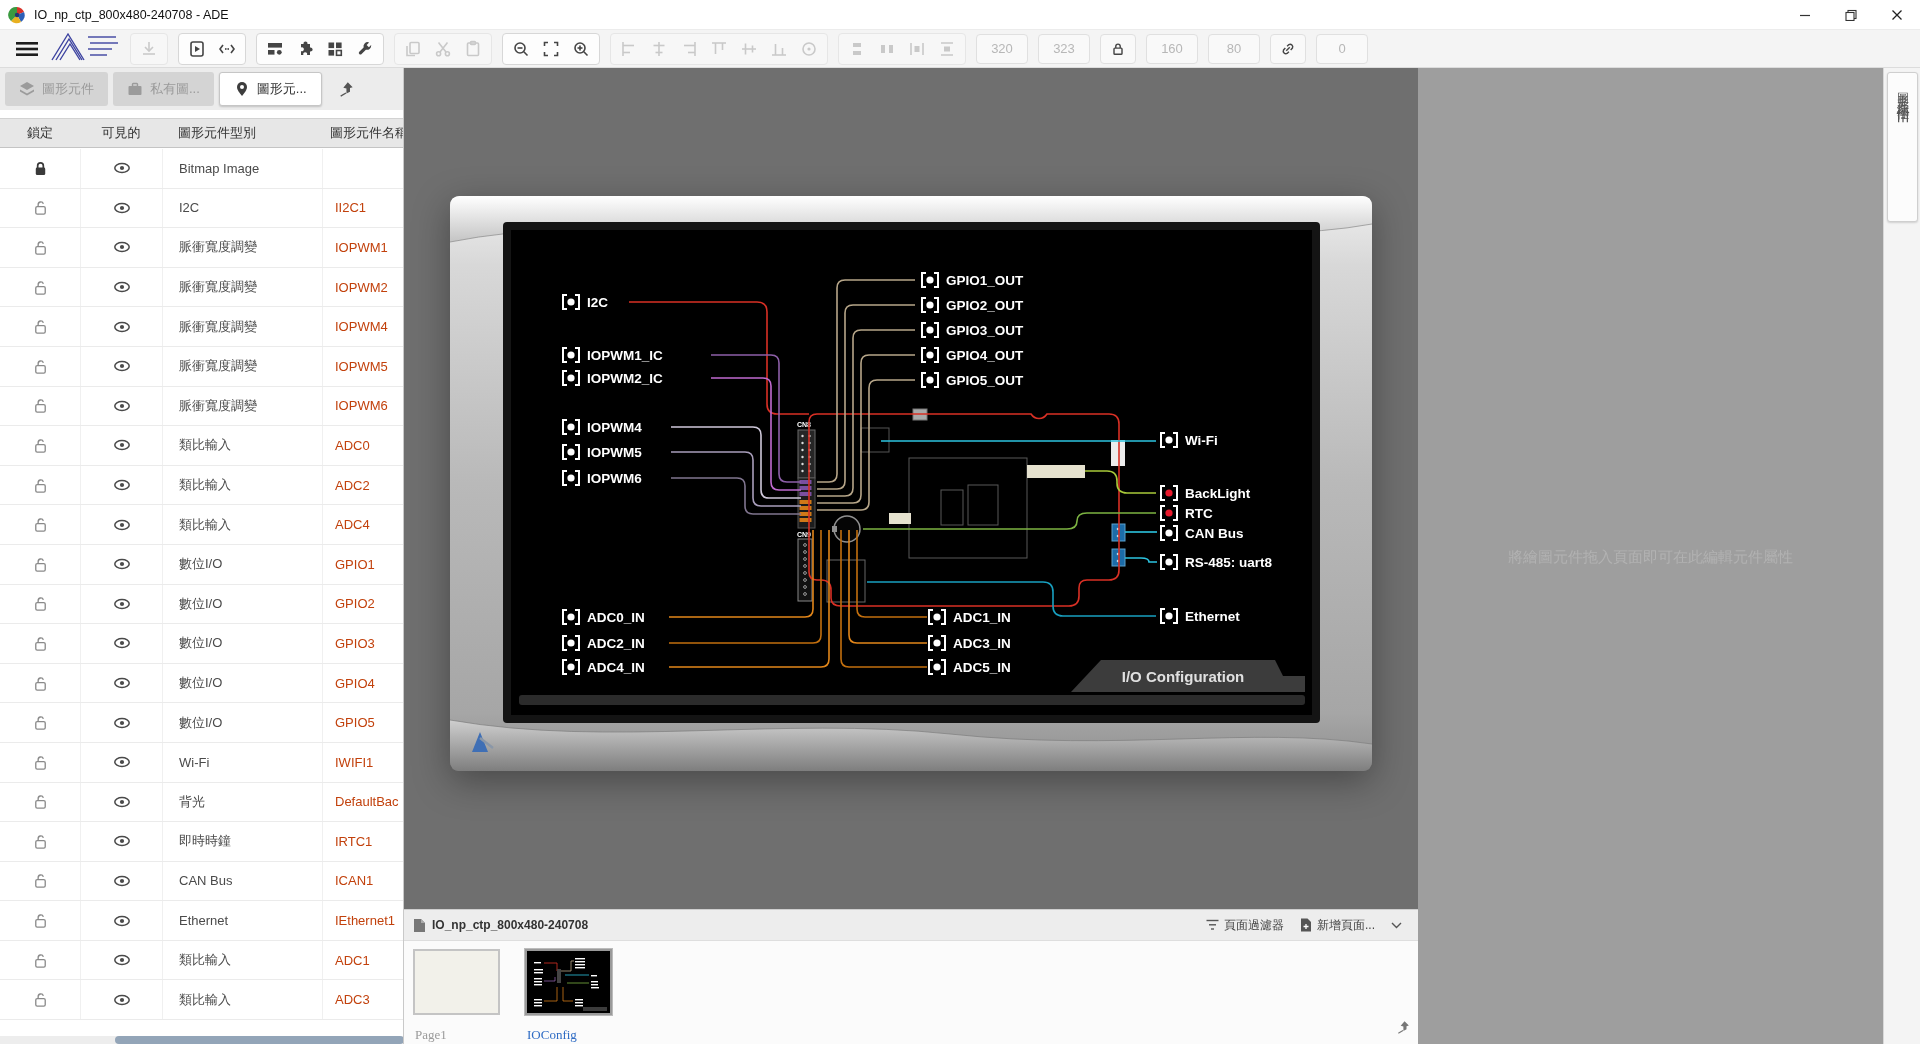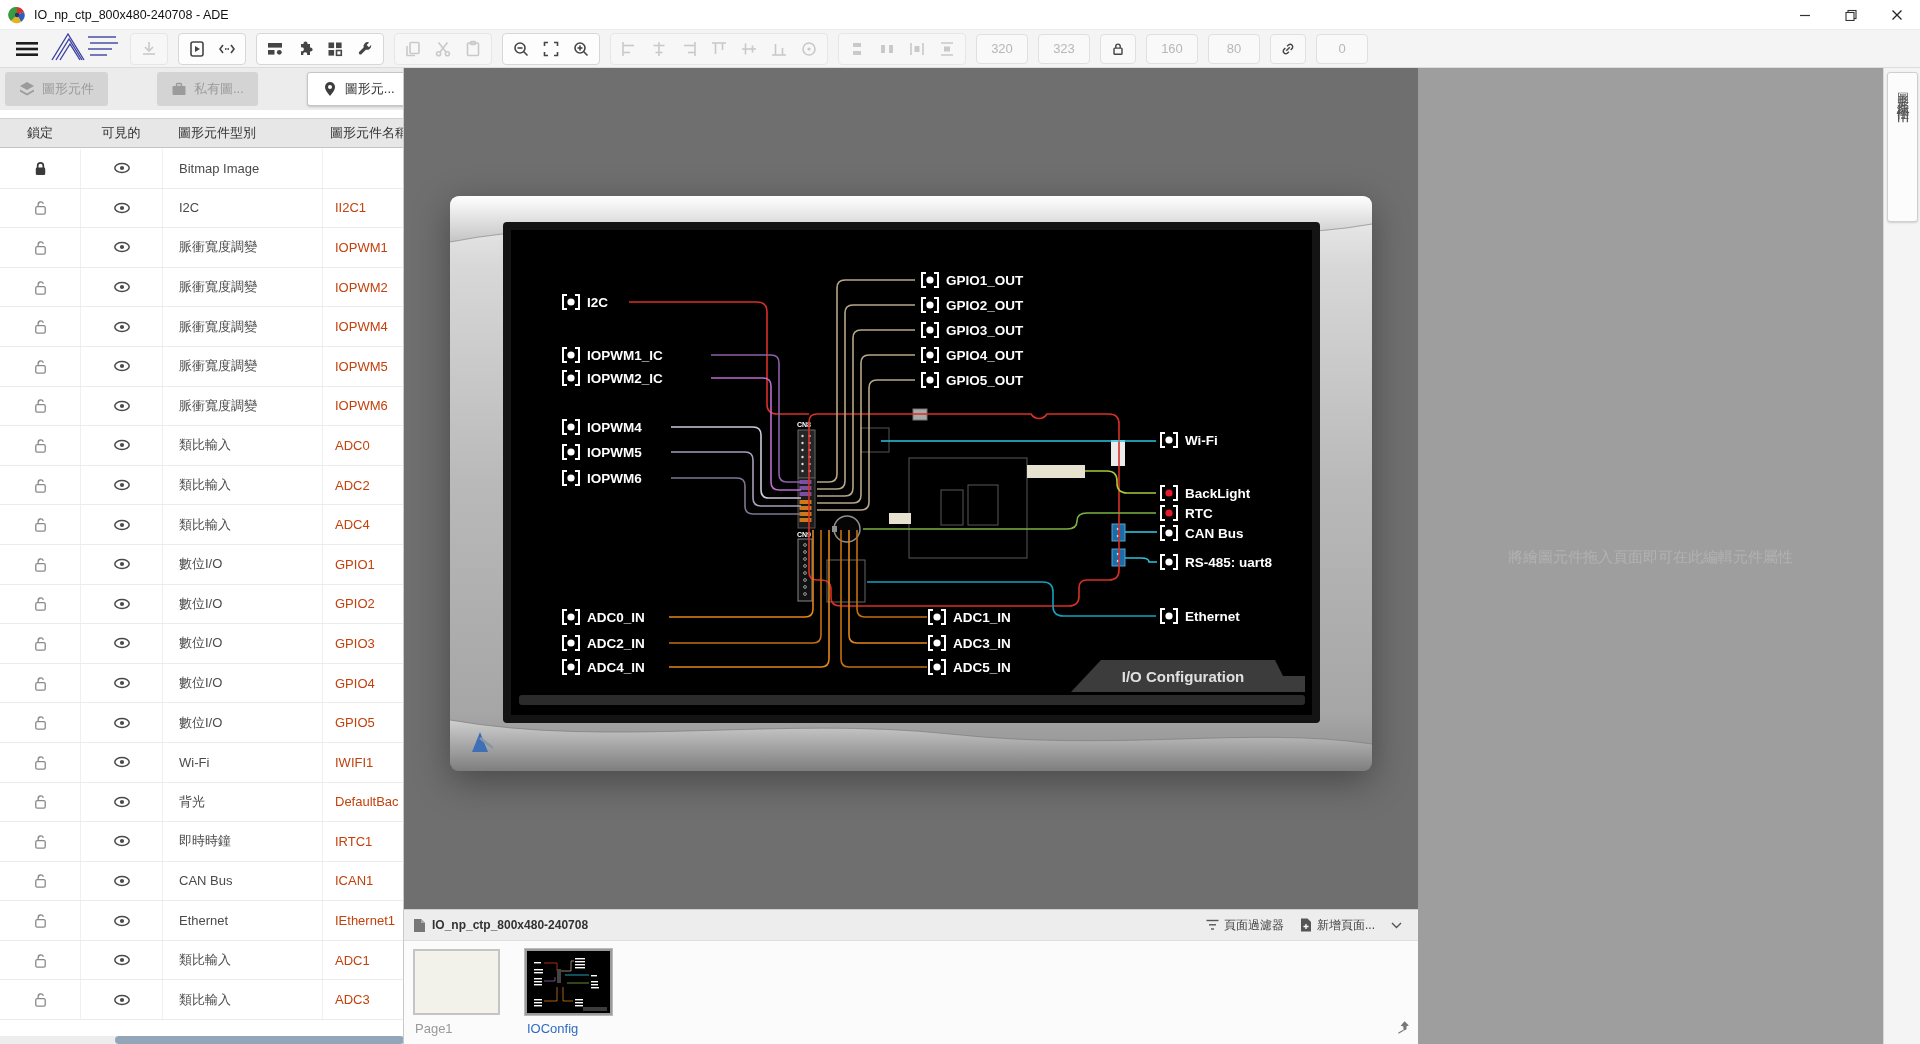--- a/index.html
+++ b/index.html
@@ -20,21 +20,21 @@
   .ic { stroke:#454545; fill:none; stroke-width:1.6; }
   .icf { fill:#454545; stroke:none; }
   .dis .ic { stroke:#c9c9c9; } .dis .icf { fill:#c9c9c9; }
   .num-box { height:30px; min-width:52px; padding:0 8px; margin-left:10px; border:1px solid #e0e0e0; border-radius:4px; background:#f9f9f9; color:#b7b7b7; font-size:13px; display:flex; align-items:center; justify-content:center; }
   .mini-box { min-width:36px; }
   .hamburger { margin-left:10px; width:34px; }
   .logo-wrap { margin-left:6px; }
 
   
   .left-panel { position:absolute; left:0; top:68px; width:404px; height:976px; background:#ffffff; border-right:1px solid #c9c9c9; z-index:40; overflow:hidden; }
-  .tabs-row { position:absolute; left:0; top:0; width:100%; height:42px; background:#ececec; display:flex; align-items:center;gap:44px; }
+  .tabs-row { position:absolute; left:0; top:0; width:100%; height:42px; background:#ececec; display:flex; align-items:center; }
   .ltab { height:34px; display:flex; align-items:center; gap:7px; padding:0 14px; margin-left:5px; background:#d4d4d4; border-radius:3px; color:#9b9b9b; font-size:13px; white-space:nowrap; }
   .ltab.active { background:#ffffff; color:#333; border:1px solid #c6c6c6; box-shadow:0 1px 2px rgba(0,0,0,.18); }
   .pin-btn { margin-left:12px; display:flex; align-items:center; justify-content:center; width:24px; height:24px; }
   .thead { position:absolute; left:0; top:50px; width:456px; height:30px; background:#e7e7e7; border-top:1px solid #d2d2d2; border-bottom:1px solid #c4c4c4; display:grid; grid-template-columns:80px 82px 160px 82px; align-items:center; font-size:13px; color:#333; }
   .thead .hcell { padding-left:16px; white-space:nowrap; overflow:hidden; }
   .thead .hc-c { text-align:center; padding-left:0; }
   .tbody { position:absolute; left:0; top:81px; width:404px; height:895px; overflow:hidden; }
   .trow { display:grid; grid-template-columns:80px 82px 160px 82px; height:39.6px; border-bottom:1px solid #ebebeb; background:#fff;text-align:right; }
   .cell { display:flex; align-items:center; overflow:hidden; white-space:nowrap; }
   .c-lock,.c-eye { justify-content:center; }
@@ -54,21 +54,21 @@
   .bottom-panel { position:absolute; left:404px; top:909px; width:1014px; height:135px; background:#fbfbfb; border-top:1px solid #cfcfcf; z-index:40; }
   .pages-bar { position:absolute; left:0; top:0; width:100%; height:31px; background:#ededed; border-bottom:1px solid #dedede; display:flex; align-items:center; font-size:12px; color:#333; }
   .pages-bar .doc-name { font-weight:bold; margin-left:6px; }
   .pages-bar .spacer { flex:1; }
   .bar-item { display:flex; align-items:center; gap:5px; margin-right:16px; color:#444; }
   .thumbs { position:absolute; left:0; top:31px; width:100%; height:104px; display:flex; gap:16px; padding:8px 0 0 9px; }
   .thumb-item { width:96px; }
   .thumb-frame { width:87px; height:66px; border:2px solid #c4c4c4; background:#fff; }
   .thumb-frame.sel { border-color:#9a9a9a; box-shadow:0 0 0 1px #bbb; }
   .page1-fill { width:100%; height:100%; background:#f2f1ea; }
-  .thumb-label { margin-top:6px; font-size:13px; color:#9a9a9a; padding-left:2px; }
+  .thumb-label { margin-top:12px; font-size:13px; color:#9a9a9a; padding-left:2px;font-family:Liberation Serif, serif; }
   .thumb-label.sel { color:#2e6bc4; }
   .panel-pin { position:absolute; right:8px; bottom:6px; }
 
   
   .right-gray { position:absolute; left:1418px; top:68px; width:465px; height:976px; background:#9e9e9e; }
   .hint-text { position:absolute; left:0; top:480px; width:100%; text-align:center; font-size:15px; color:#b2b2b2; }
   .right-strip { position:absolute; left:1883px; top:68px; width:37px; height:976px; background:#f4f4f4; border-left:1px solid #d8d8d8; }
   .vtab { position:absolute; left:3px; top:4px; width:31px; height:150px; background:#fcfcfc; border:1px solid #cfcfcf; border-radius:3px; box-shadow:0 1px 2px rgba(0,0,0,.15); display:flex; flex-direction:column; align-items:center; justify-content:flex-start; padding-top:10px; gap:8px; }
   .vtab .vlabel { writing-mode:vertical-rl; font-size:12px; color:#555; letter-spacing:3px; }
 </style>

